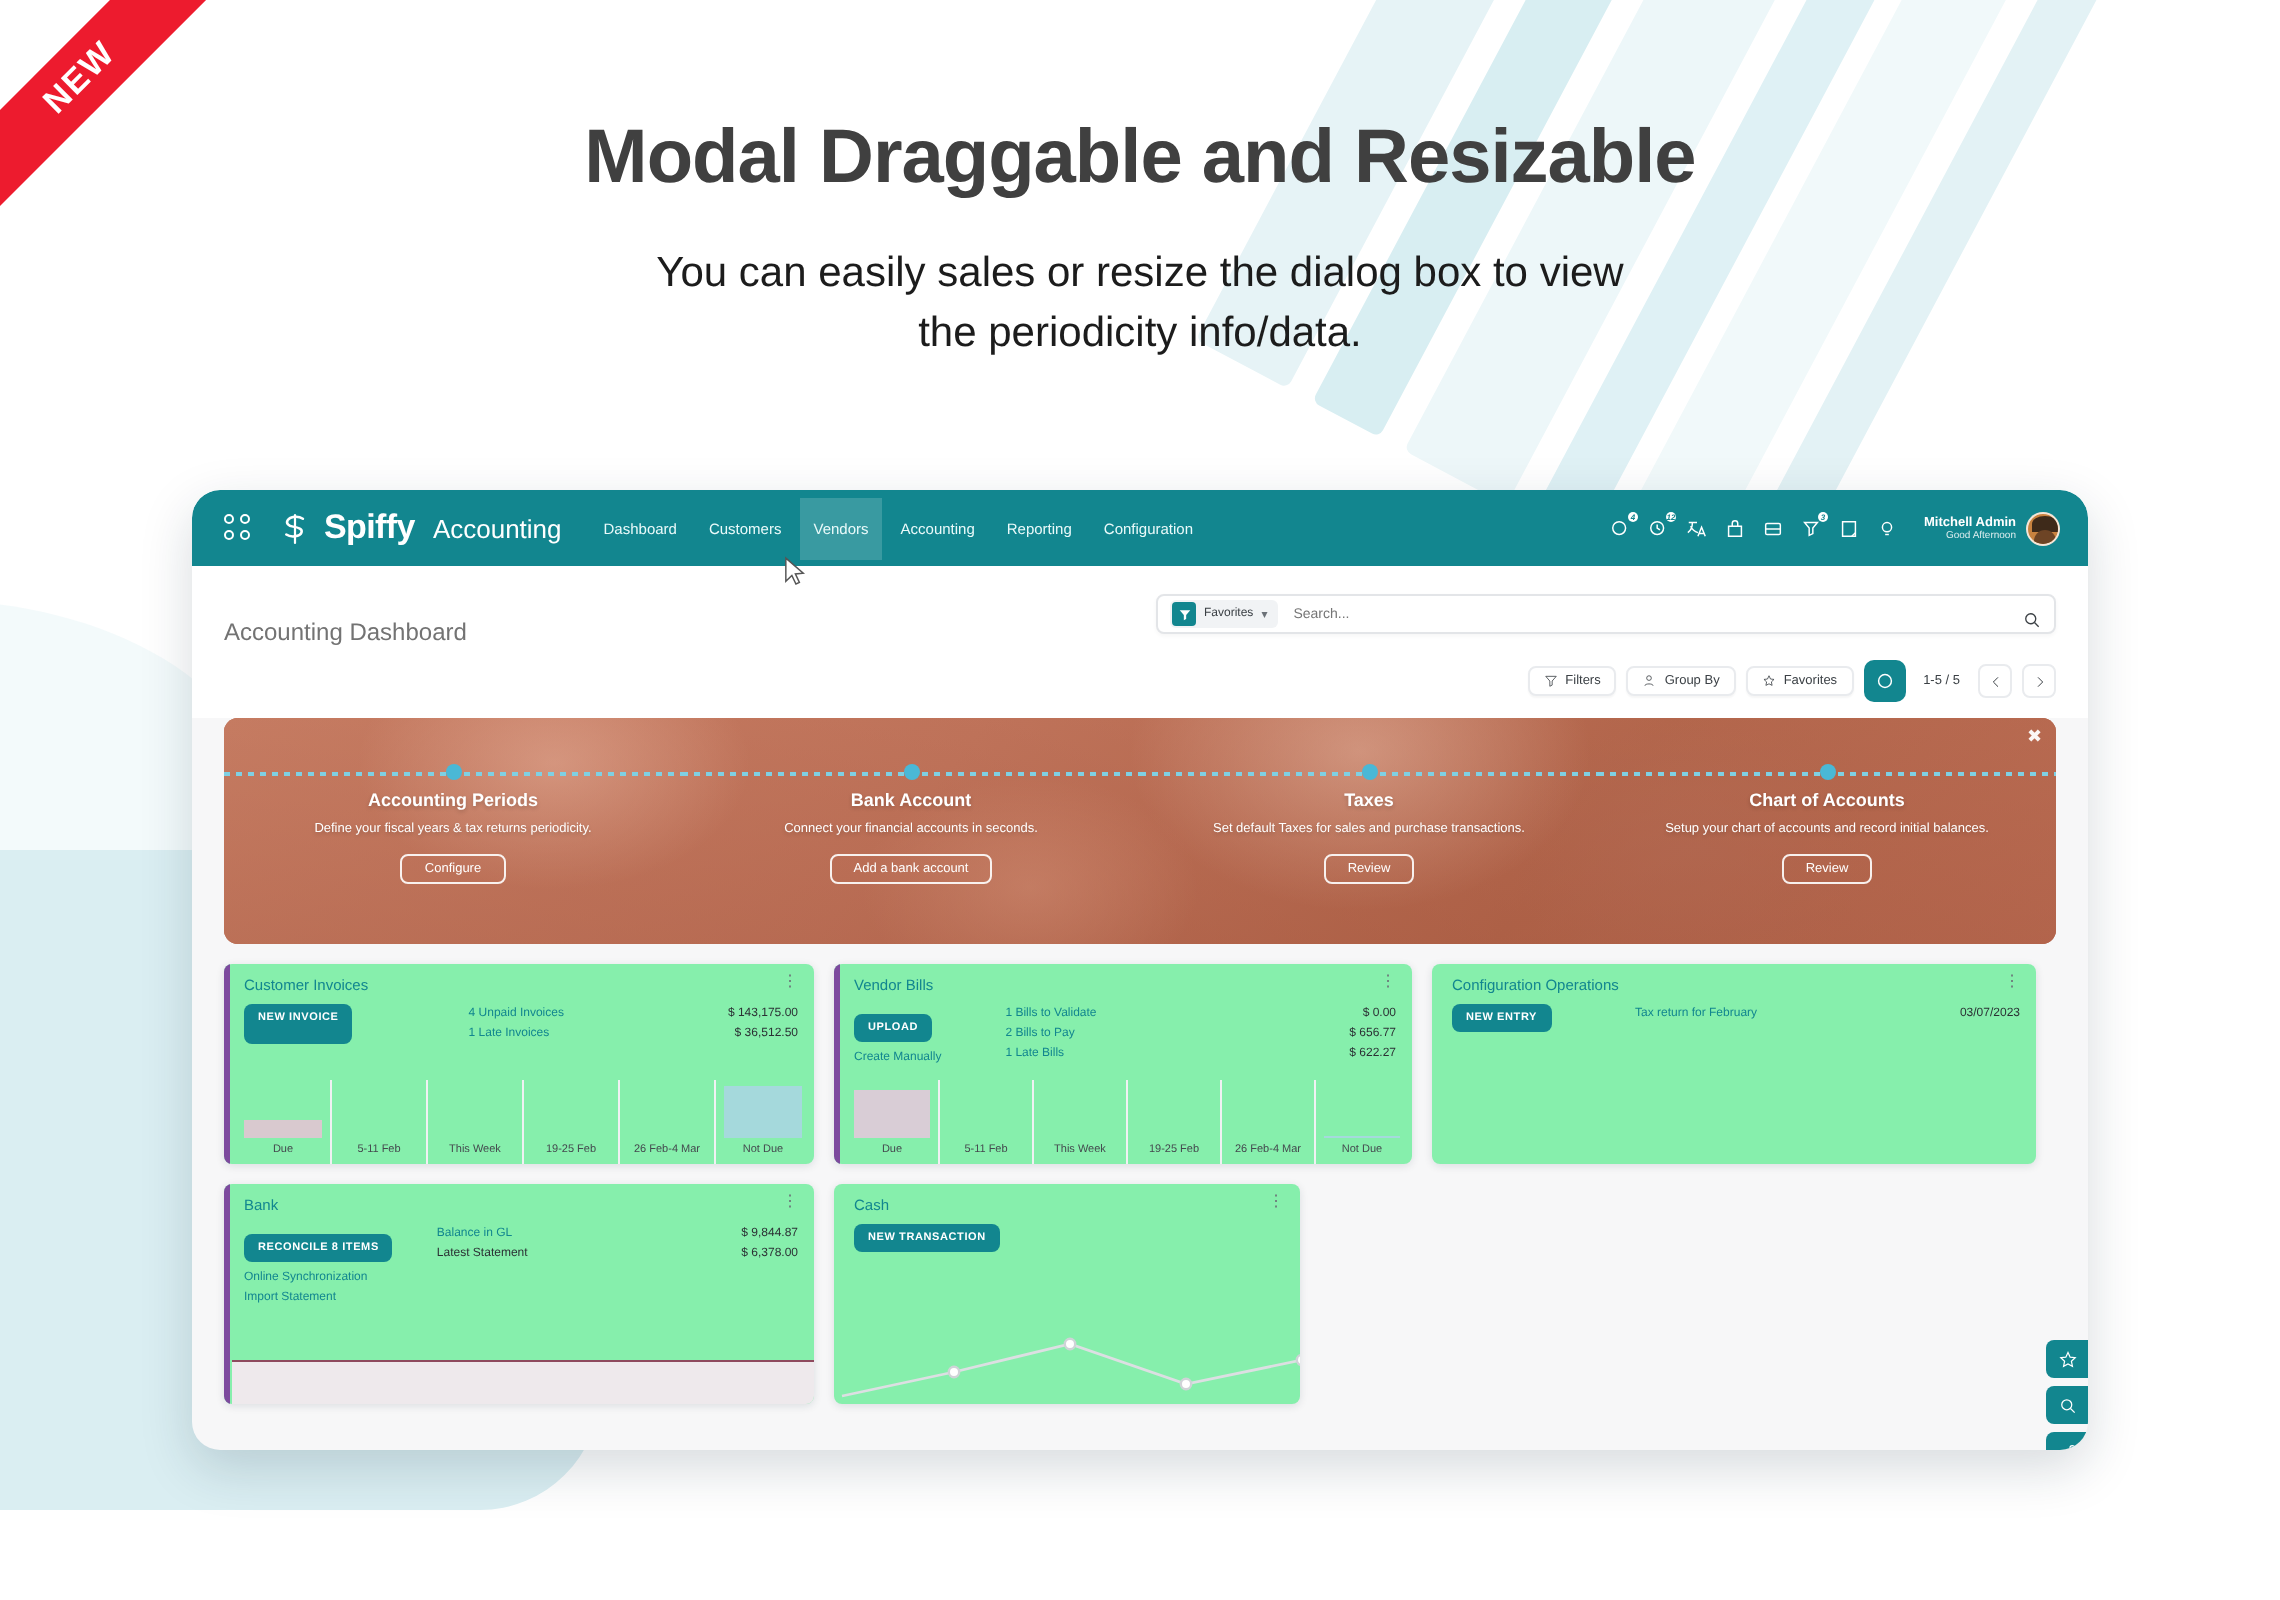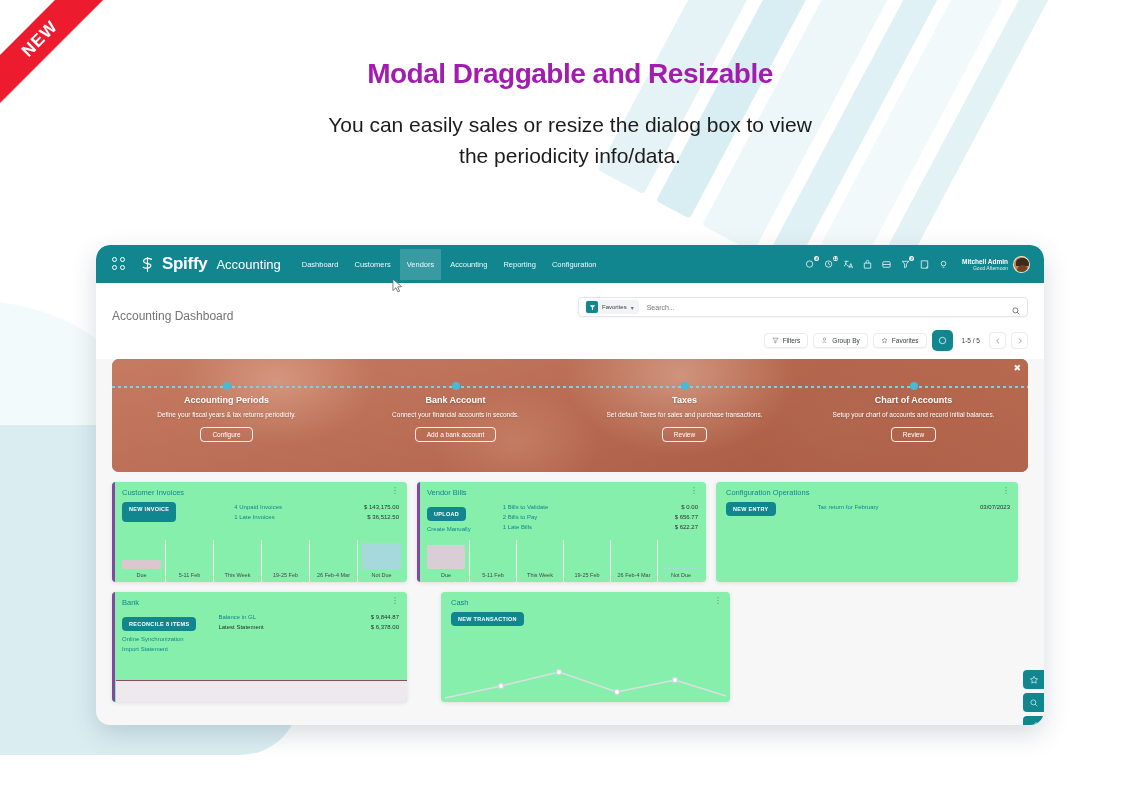--- a/index.html
+++ b/index.html
@@ -23,21 +23,21 @@
   .ribbon { position:absolute; left:0; top:0; width:115px; height:115px; overflow:hidden; z-index:40; }
   .ribbon .band {
     position:absolute; width:190px; text-align:center; background:#ed1b2e; color:#fff;
     font-weight:bold; font-size:17px; letter-spacing:1px; padding:7px 0;
     transform: rotate(-45deg); left:-55px; top:22px;
     font-family:"Liberation Sans", sans-serif;
   }
 
   
   .hero { position:absolute; left:0; top:58px; width:1140px; text-align:center; z-index:5; }
-  .hero h1 { color:#a21caf; font-size:28px; font-weight:bold; letter-spacing:-0.5px; line-height:1.15; }
+  .hero h1 { color:#404040; font-size:38px; font-weight:bold; letter-spacing:-0.5px; line-height:1.15; }
   .hero p { margin-top:20px; color:#1c1c1c; font-size:21px; line-height:1.45; font-weight:400; }
 
   
   .window { position:absolute; left:96px; top:245px; width:948px; height:480px;
     background:#f7f7f8; border-radius:14px; box-shadow:0 9px 26px rgba(20,40,60,.17);
     overflow:hidden; z-index:10; }
 
   
   .navbar { height:38px; background:#12868f; display:flex; align-items:center; padding:0 10px;
     border-radius:14px 14px 0 0; }
@@ -505,21 +505,21 @@
               <div class="ln dark">Latest Statement</div>
             </div>
             <div class="amt-col">
               <div class="ln">$ 9,844.87</div>
               <div class="ln">$ 6,378.00</div>
             </div>
           </div>
           <div style="position:absolute;left:4px;right:0;bottom:0;height:22px;background:#eee9ec;border-top:1.5px solid #8e4a5e;"></div>
         </div>
 
-        <div class="card noaccent" style="width:289px;height:110px;position:relative;margin-left:24px;">
+        <div class="card noaccent" style="width:233px;height:110px;position:relative;">
           <div class="card-head">
             <span class="card-title">Cash</span>
             <span class="kebab">⋮</span>
           </div>
           <div class="card-body">
             <span class="btn-teal">NEW TRANSACTION</span>
           </div>
           <svg class="linechart" viewBox="0 0 289 58" preserveAspectRatio="none">
             <polyline points="4,54 60,42 118,28 176,48 234,36 285,52" fill="none" stroke="#dcdfe2" stroke-width="1.4"></polyline>
             <circle cx="60" cy="42" r="2.6" fill="#fff" stroke="#cfd3d7" stroke-width="1.2"></circle>

